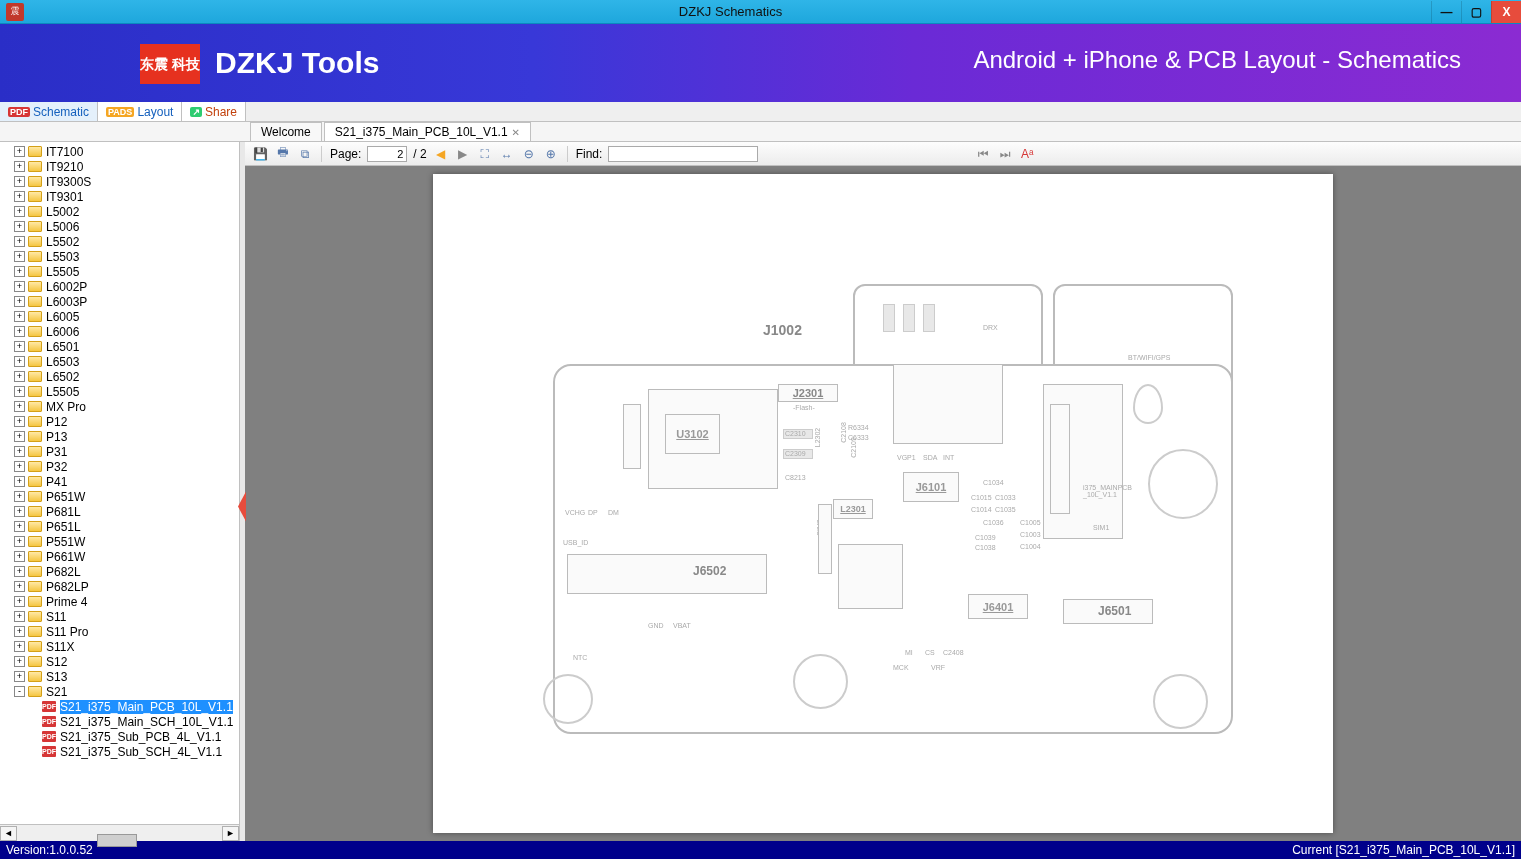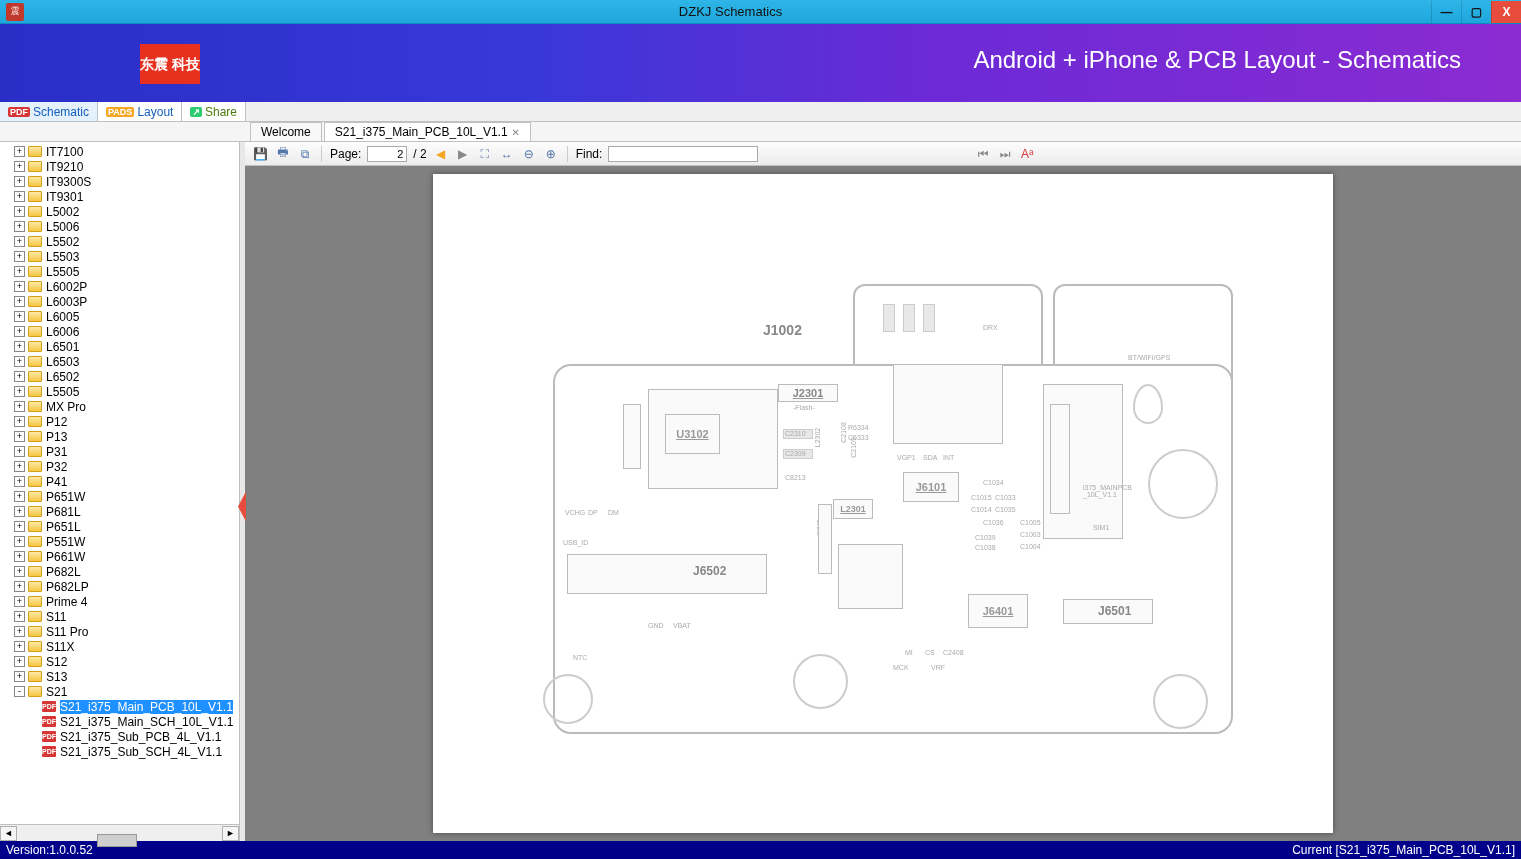--- a/index.html
+++ b/index.html
@@ -63,35 +63,36 @@
   <div class="app-icon">震</div>
   <div class="title-text">DZKJ Schematics</div>
   <div class="win-btn">—</div>
   <div class="win-btn">▢</div>
   <div class="win-btn win-close">X</div>
 </div>
 
 <div class="banner">
   <div class="logo">东震
 科技</div>
+  <div class="tools-name">DZKJ Tools</div>
   <div class="tagline">Android + iPhone &amp; PCB Layout - Schematics</div>
 </div>
 
 <div class="toolbar-tabs" id="tool-tabs">
     <div class="ttab active">
       <span class="badge" style="background:#d63636">PDF</span>
       <span style="color:#1560bd">Schematic</span>
     </div>
     <div class="ttab">
       <span class="badge" style="background:#f5a623">PADS</span>
       <span style="color:#1560bd">Layout</span>
     </div>
     <div class="ttab">
       <span class="badge" style="background:#2ecc71">↗</span>
-      <span style="color:#4d7c0f">Share</span>
+      <span style="color:#c2410c">Share</span>
     </div>
   </div>
 
 <div style="position:relative;">
   <div class="doc-tabs" id="doc-tabs">
       <div class="dtab">
         <span>Welcome</span>
       </div>
       <div class="dtab active">
         <span>S21_i375_Main_PCB_10L_V1.1</span>
@@ -394,21 +395,21 @@
           <div class="tiny" style="left:418px;top:210px">C1015</div>
           <div class="tiny" style="left:442px;top:210px">C1033</div>
           <div class="tiny" style="left:418px;top:222px">C1014</div>
           <div class="tiny" style="left:442px;top:222px">C1035</div>
           <div class="tiny" style="left:430px;top:235px">C1036</div>
           <div class="tiny" style="left:467px;top:235px">C1005</div>
           <div class="tiny" style="left:467px;top:247px">C1003</div>
           <div class="tiny" style="left:467px;top:259px">C1004</div>
           <div class="tiny" style="left:422px;top:250px">C1039</div>
           <div class="tiny" style="left:422px;top:260px">C1038</div>
-          <div class="chip" style="left:415px;top:310px;width:60px;height:34px">J6401</div>
+          <div class="chip" style="left:415px;top:310px;width:60px;height:25px">J6401</div>
           <div class="tiny" style="left:352px;top:365px">MI</div>
           <div class="tiny" style="left:372px;top:365px">CS</div>
           <div class="tiny" style="left:390px;top:365px">C2408</div>
           <div class="tiny" style="left:378px;top:380px">VRF</div>
           <div class="tiny" style="left:340px;top:380px">MCK</div>
           <div class="chip" style="left:490px;top:100px;width:80px;height:155px"></div>
           <div class="reflabel" style="left:486px;top:150px;transform:rotate(-90deg)">J6503</div>
           <div class="chip" style="left:497px;top:120px;width:20px;height:110px"></div>
           <div class="tiny" style="left:530px;top:200px;white-space:pre">i375_MAINPCB
 _10L_V1.1</div>

